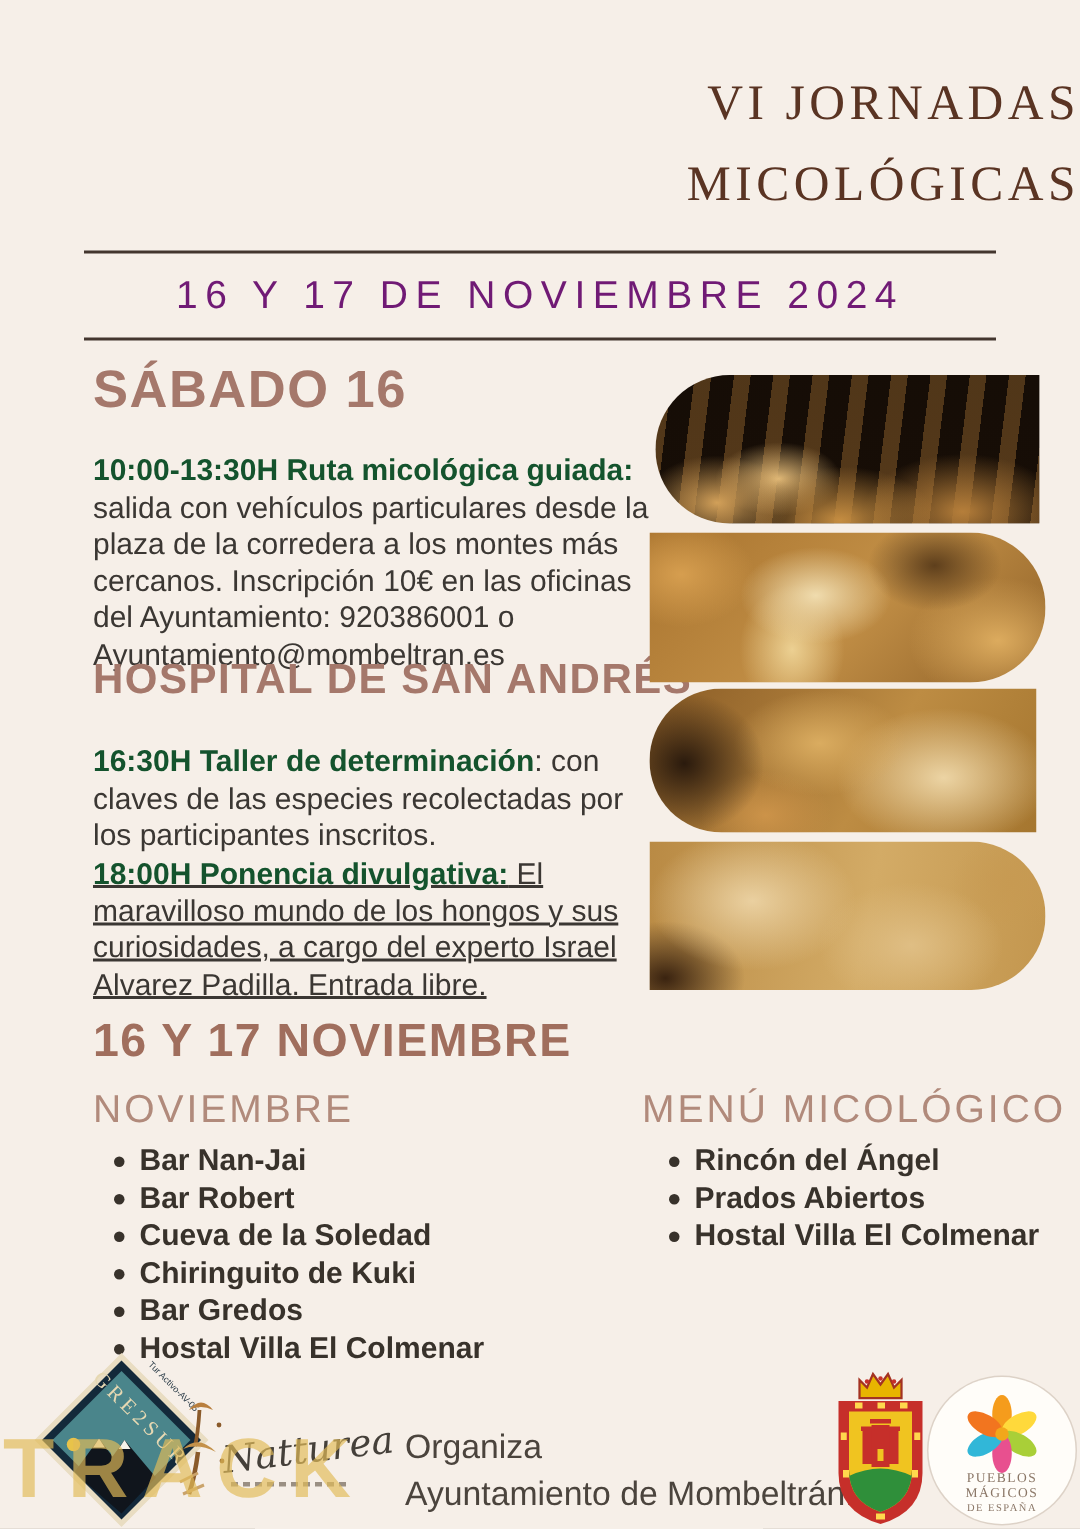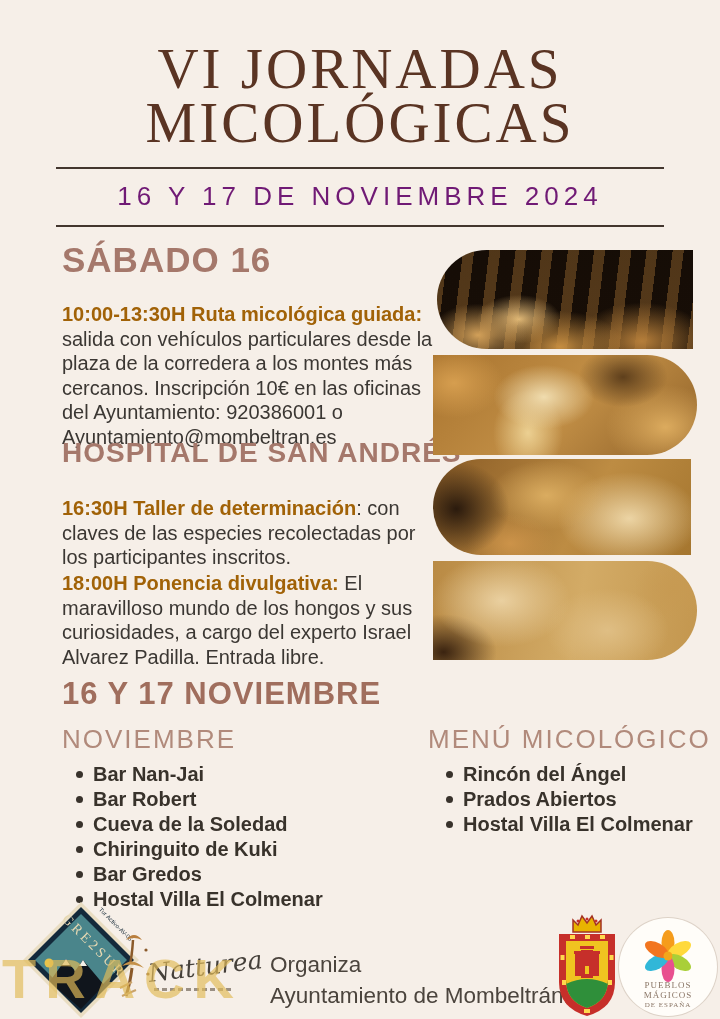--- a/index.html
+++ b/index.html
@@ -3,47 +3,47 @@
 <meta charset="utf-8">
 <style>
   html,body{margin:0;padding:0;background:#d8d2ca;}
   .poster{
     position:relative;width:720px;height:1019px;margin:0 auto;
     background:#f6efe8;overflow:hidden;
     font-family:"Liberation Sans",sans-serif;
   }
   
   .title{
-    position:absolute;top:42px;left:0;width:100%;text-align:center;
+    position:absolute;top:42px;left:0;width:100%;text-align:right;
     font-family:"Liberation Serif",serif;font-weight:400;
-    color:#5a3423;font-size:57px;line-height:54px;letter-spacing:3px;
+    color:#5a3423;font-size:33px;line-height:54px;letter-spacing:3px;
   }
   .rule{position:absolute;left:56px;width:608px;height:2px;background:#43362e;}
   .rule.top{top:167px;}
   .rule.bottom{top:225px;}
   .date-banner{
     position:absolute;top:181px;left:0;width:100%;text-align:center;
     font-size:26px;letter-spacing:5px;color:#701a75;font-weight:400;
   }
   
   .h-rose{position:absolute;left:62px;color:#a5786b;font-weight:700;}
   .h-sabado{top:240px;font-size:35px;letter-spacing:1px;}
   .h-hospital{top:437px;font-size:28px;letter-spacing:1px;}
   .h-weekend{top:676px;font-size:31px;letter-spacing:1px;color:#a06e5d;}
   .h-sub{position:absolute;top:724px;font-size:26px;letter-spacing:2px;color:#b18a7b;font-weight:400;}
   .h-micotapas{left:62px;}
   .h-menu{left:428px;}
   .para{
     position:absolute;left:62px;width:384px;
     font-size:20px;line-height:24.5px;color:#3b3733;
   }
-  .para b{color:#a16207;}
+  .para b{color:#14532d;}
   .p1{top:282px;}
   .p2{top:476px;}
-  .p3{top:551px;}
+  .p3{top:551px;text-decoration:underline;}
   
   .blist{position:absolute;list-style:none;margin:0;padding:0;}
   .blist li{
     position:relative;padding-left:17px;margin-bottom:6px;
     font-size:20px;line-height:19px;font-weight:700;color:#38322b;
   }
   .blist li::before{
     content:"";position:absolute;left:0;top:6px;width:7px;height:7px;
     border-radius:50%;background:#38322b;
   }

